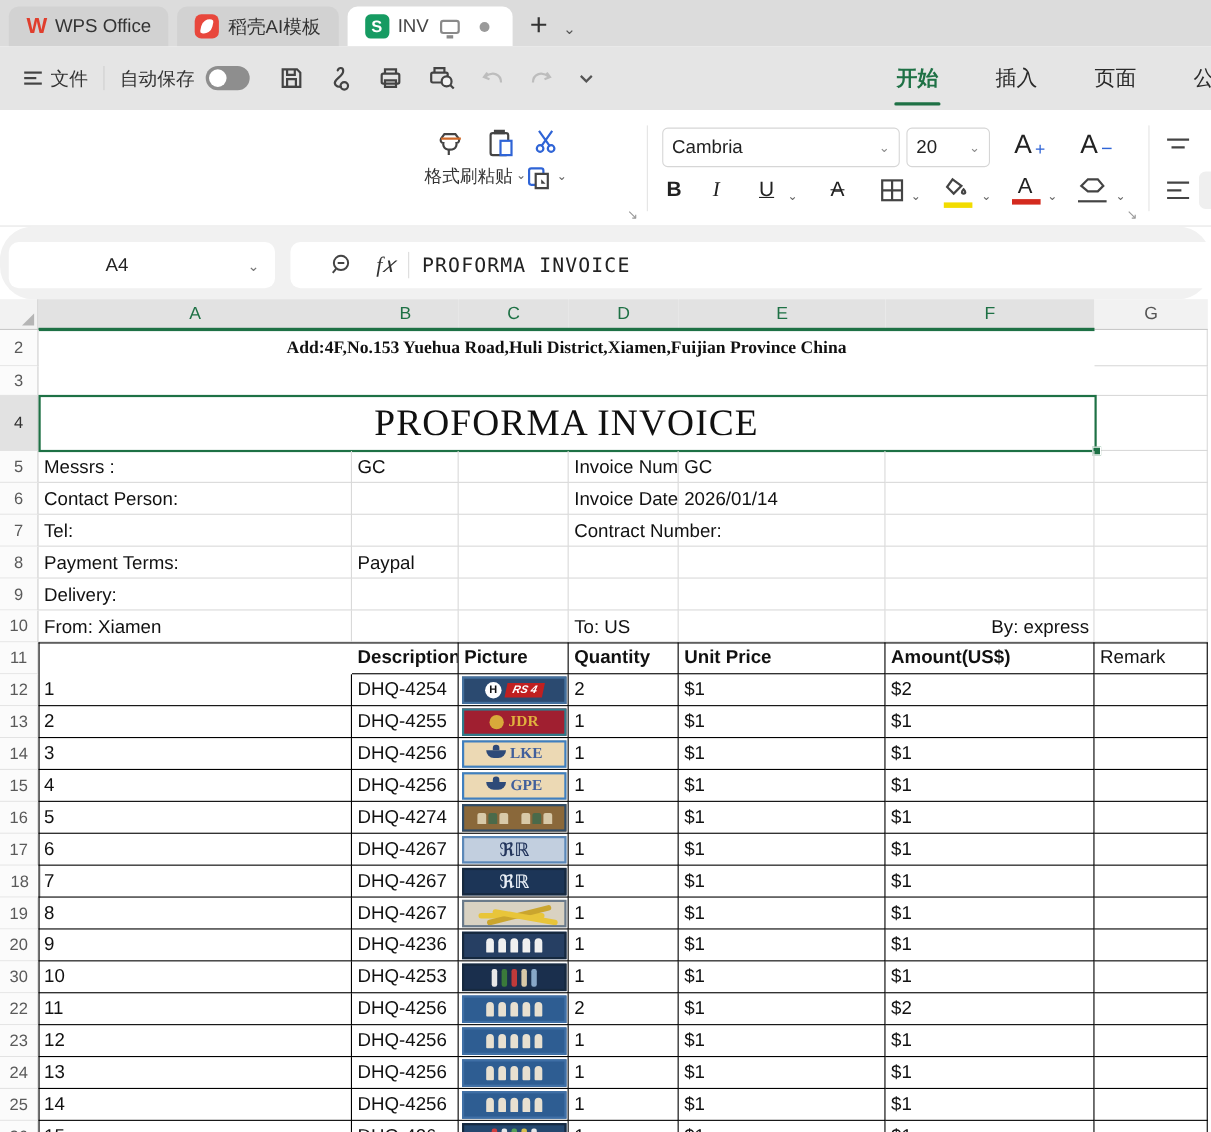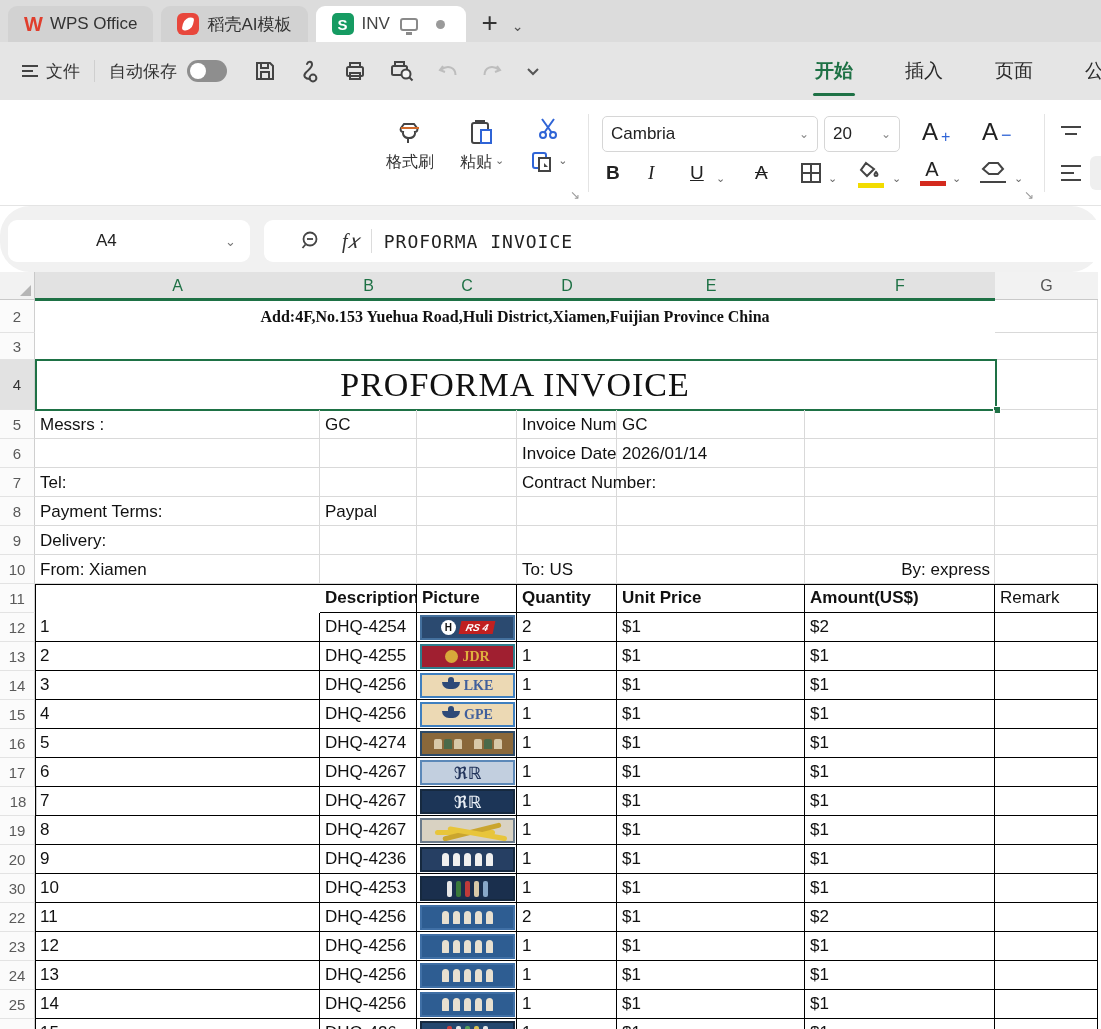--- a/index.html
+++ b/index.html
@@ -153,21 +153,21 @@
     </div>
     <div class="ribbon-tabs">
       <span class="rtab active">开始</span>
       <span class="rtab">插入</span>
       <span class="rtab">页面</span>
       <span class="rtab clip">公</span>
     </div>
   </div>
 
   <div class="ribbon">
-    <div class="rgroup" style="left:386px; top:16px; gap:26px;align-items:center;">
+    <div class="rgroup" style="left:386px; top:16px; ">
       <div class="bigbtn">
         <svg width="30" height="30" viewBox="0 0 30 30">
             <path d="M8 14c-2 0-3-2-2-4l3-4h10l3 4c1 2 0 4-2 4 0 0 1 6-6 6s-6-6-6-6z" fill="none" stroke="#444" stroke-width="2"></path>
             <path d="M6 10h18" stroke="#d06a2a" stroke-width="2"></path>
             <path d="M13 20v5" stroke="#444" stroke-width="2"></path>
           </svg>
         <span>格式刷</span>
       </div>
       <div class="bigbtn">
         <svg width="30" height="30" viewBox="0 0 30 30">
@@ -322,20 +322,21 @@
       <div class="cell txt" style="left: 35px; top: 138px; width: 285px; height: 29px; position: absolute;">Messrs :</div>
       <div class="cell txt" style="left: 320px; top: 138px; width: 97px; height: 29px; position: absolute;">GC</div>
       <div class="cell txt" style="left: 517px; top: 138px; width: 100px; height: 29px; position: absolute;">Invoice Number:</div>
       <div class="cell txt" style="left: 617px; top: 138px; width: 188px; height: 29px; position: absolute;">GC</div>
       <div class="cell grid" style="left: 35px; top: 167px; width: 285px; height: 29px; position: absolute;"></div>
       <div class="cell grid" style="left: 320px; top: 167px; width: 97px; height: 29px; position: absolute;"></div>
       <div class="cell grid" style="left: 417px; top: 167px; width: 100px; height: 29px; position: absolute;"></div>
       <div class="cell grid" style="left: 517px; top: 167px; width: 100px; height: 29px; position: absolute;"></div>
       <div class="cell grid" style="left: 617px; top: 167px; width: 188px; height: 29px; position: absolute;"></div>
       <div class="cell grid" style="left: 805px; top: 167px; width: 190px; height: 29px; position: absolute;"></div>
+      <div class="cell txt" style="left: 35px; top: 167px; width: 285px; height: 29px; position: absolute;">Contact Person:</div>
       <div class="cell txt" style="left: 517px; top: 167px; width: 100px; height: 29px; position: absolute;">Invoice Date:</div>
       <div class="cell txt" style="left: 617px; top: 167px; width: 188px; height: 29px; position: absolute;">2026/01/14</div>
       <div class="cell grid" style="left: 35px; top: 196px; width: 285px; height: 29px; position: absolute;"></div>
       <div class="cell grid" style="left: 320px; top: 196px; width: 97px; height: 29px; position: absolute;"></div>
       <div class="cell grid" style="left: 417px; top: 196px; width: 100px; height: 29px; position: absolute;"></div>
       <div class="cell grid" style="left: 517px; top: 196px; width: 100px; height: 29px; position: absolute;"></div>
       <div class="cell grid" style="left: 617px; top: 196px; width: 188px; height: 29px; position: absolute;"></div>
       <div class="cell grid" style="left: 805px; top: 196px; width: 190px; height: 29px; position: absolute;"></div>
       <div class="cell txt" style="left: 35px; top: 196px; width: 285px; height: 29px; position: absolute;">Tel:</div>
       <div class="cell txt" style="left: 517px; top: 196px; width: 288px; height: 29px; position: absolute;">Contract Number:</div>

